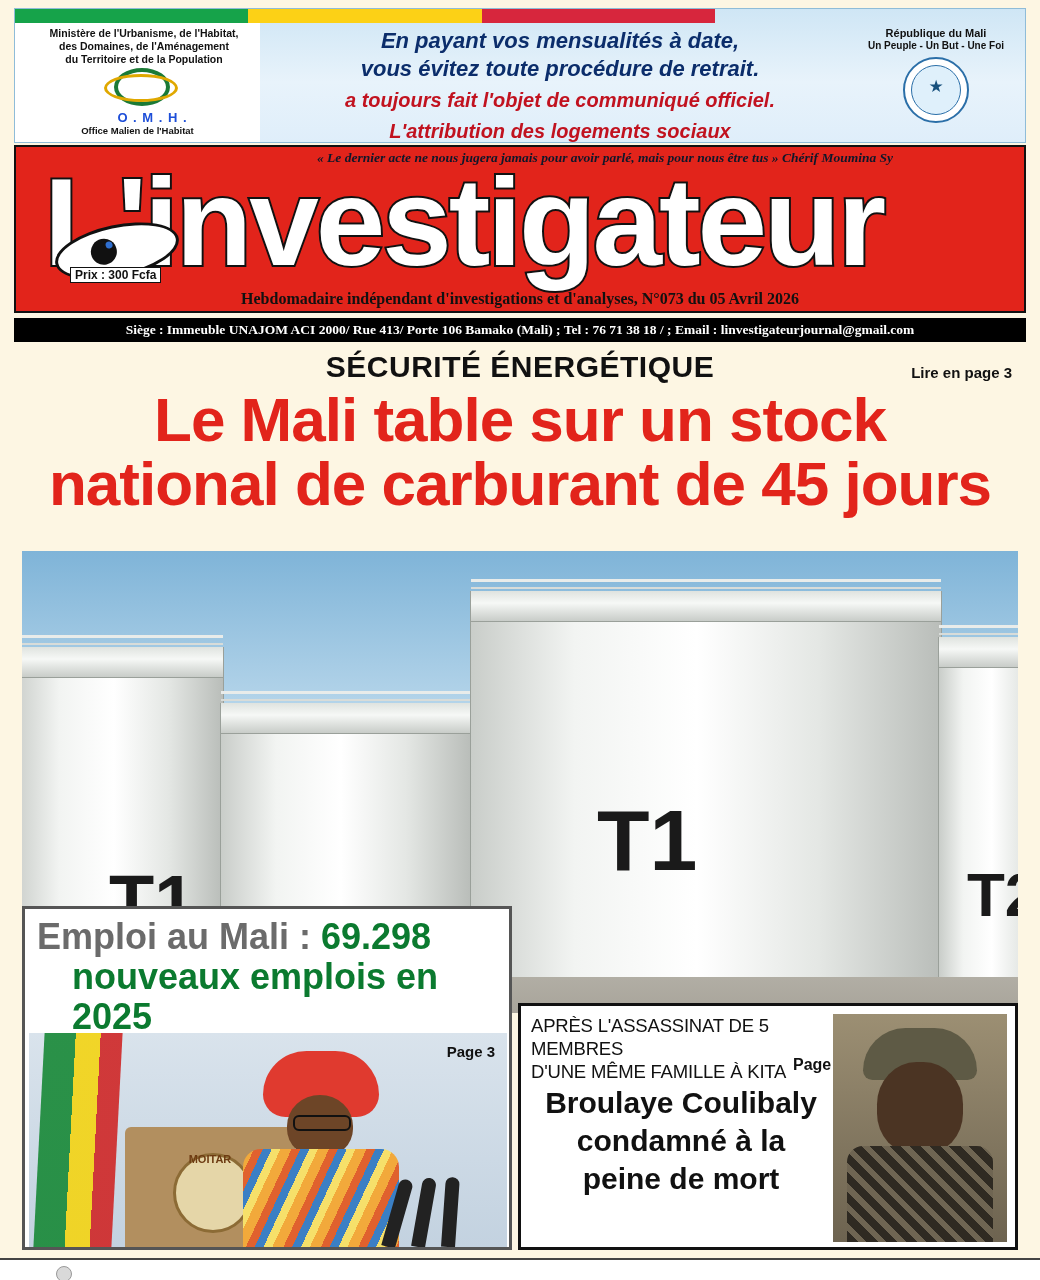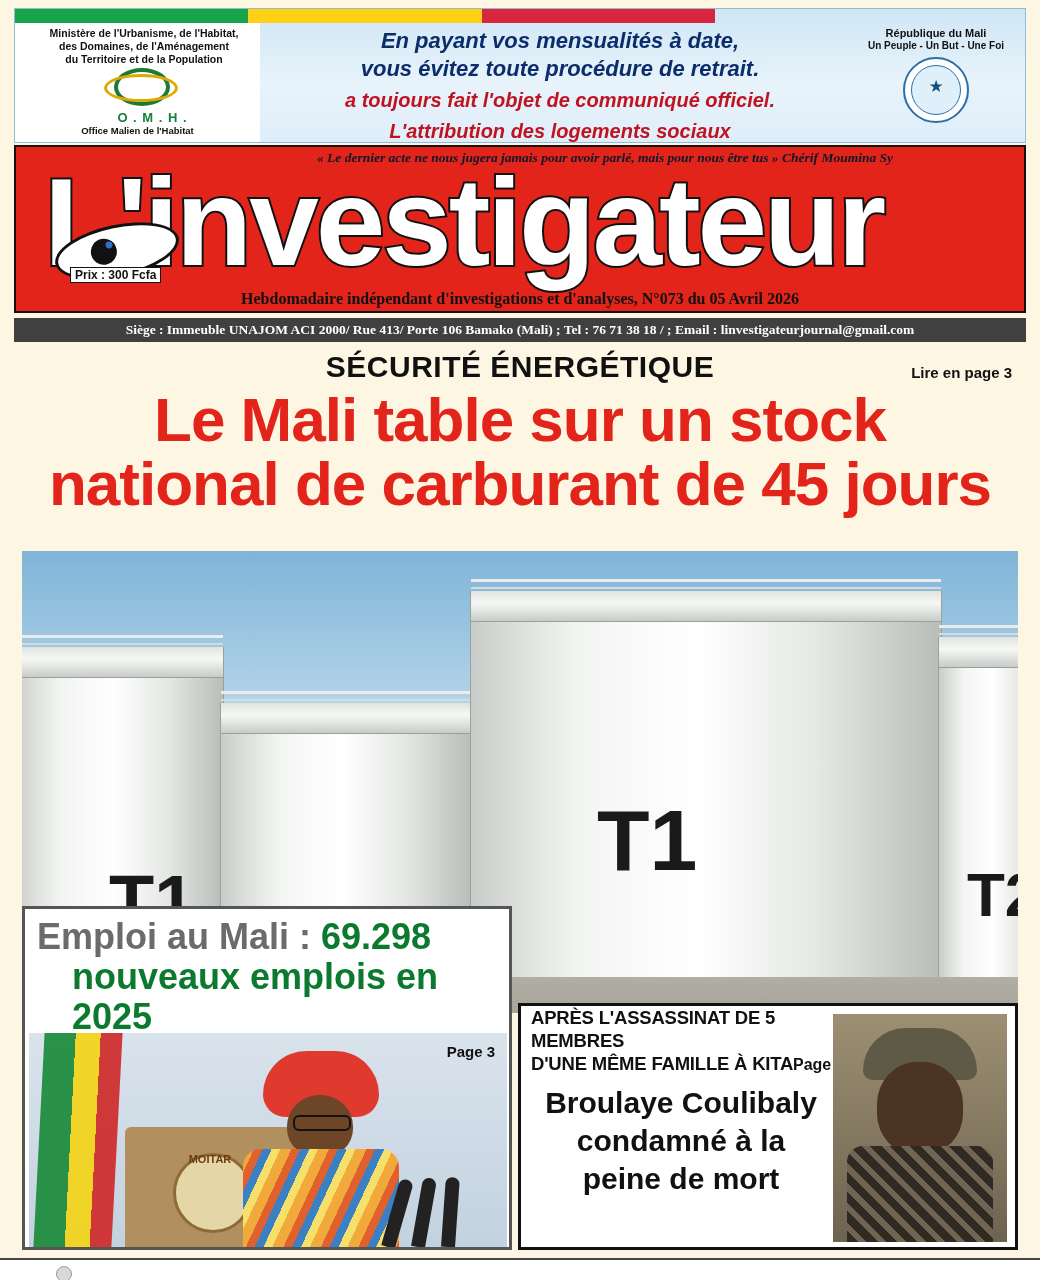--- a/index.html
+++ b/index.html
@@ -75,21 +75,21 @@
     left: 8px;
     top: 6px;
     width: 68px;
     height: 22px;
     border: 3px solid #e0a800;
     border-radius: 50%;
   }
   .omh-name {
     font-size: 13px;
     font-weight: bold;
-    color: #15803d;
+    color: #1d4ed8;
     letter-spacing: 1px;
     padding-left: 30px;
   }
   .omh-sub {
     font-size: 9.5px;
     font-weight: bold;
     color: #111;
   }
   .ad-center {
     position: absolute;
@@ -250,21 +250,21 @@
     color: #111;
   }
 
   
   .contact-bar {
     position: absolute;
     left: 14px;
     top: 318px;
     width: 1012px;
     height: 24px;
-    background: #404040;
+    background: #000000;
     color: #ffffff;
     font-family: "Liberation Serif", serif;
     font-weight: bold;
     font-size: 13.5px;
     line-height: 24px;
     text-align: center;
     box-sizing: border-box;
   }
 
   
@@ -492,24 +492,24 @@
     left: 518px;
     top: 1003px;
     width: 500px;
     height: 247px;
     background: #ffffff;
     border: 3px solid #111;
     box-sizing: border-box;
     overflow: hidden;
   }
   .kita-eyebrow {
-    padding: 0 8px 0 10px;
+    padding: 8px 8px 0 10px;
     font-size: 18.5px;
     line-height: 23px;
-    font-weight: bold;
+    font-weight: normal;
     color: #111;
     letter-spacing: -0.2px;
     width: 300px;
   }
   .kita-page {
     position: absolute;
     left: 272px;
     top: 50px;
     font-size: 16px;
     font-weight: bold;

